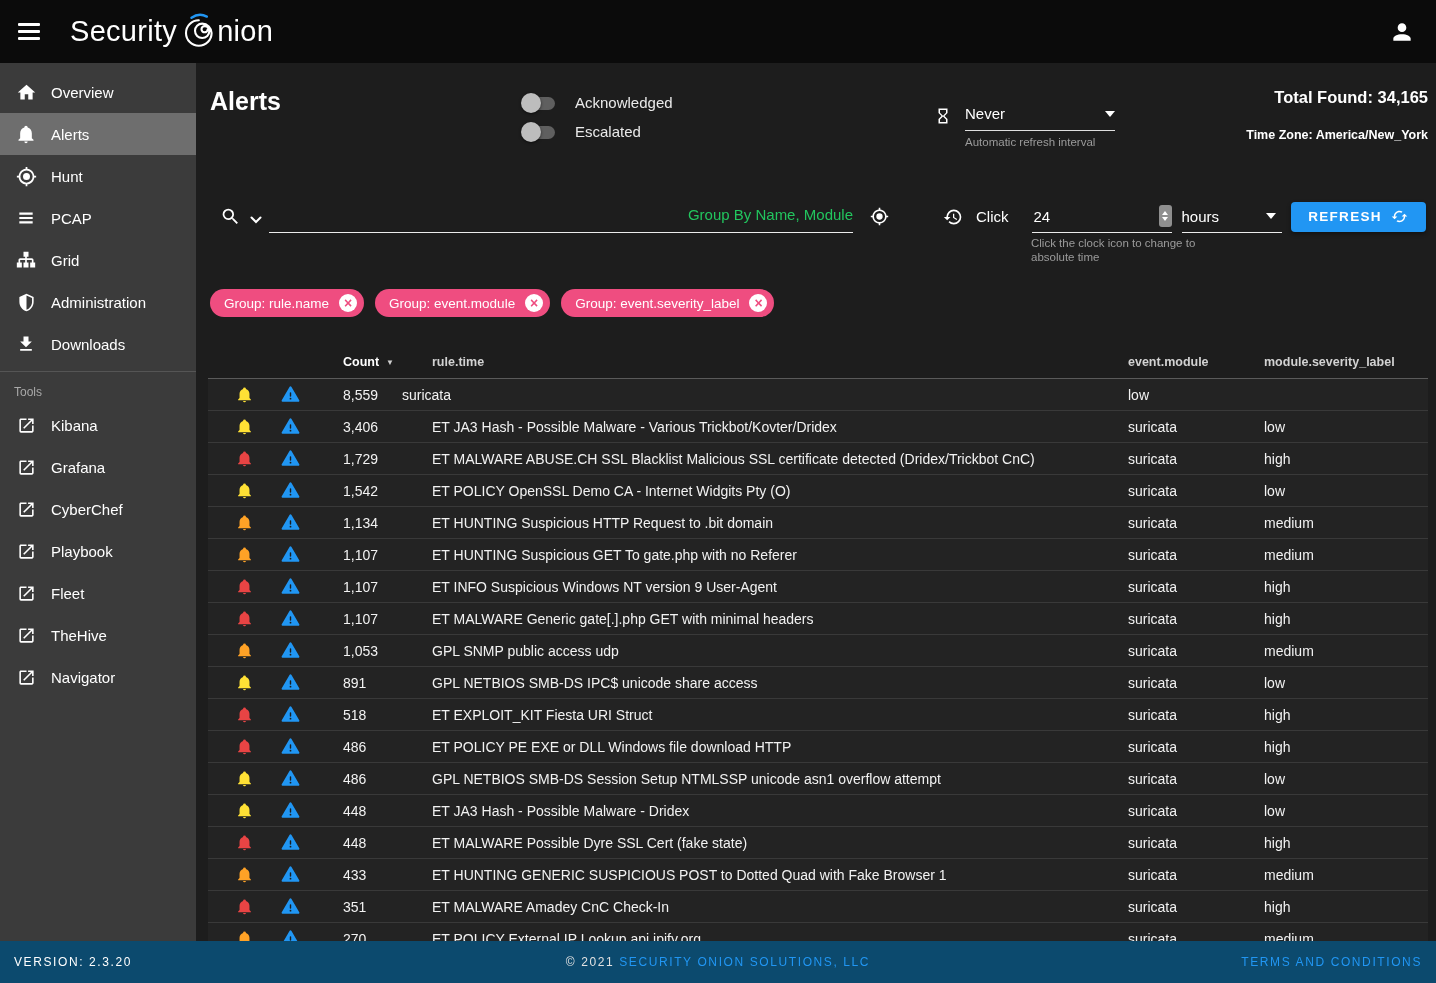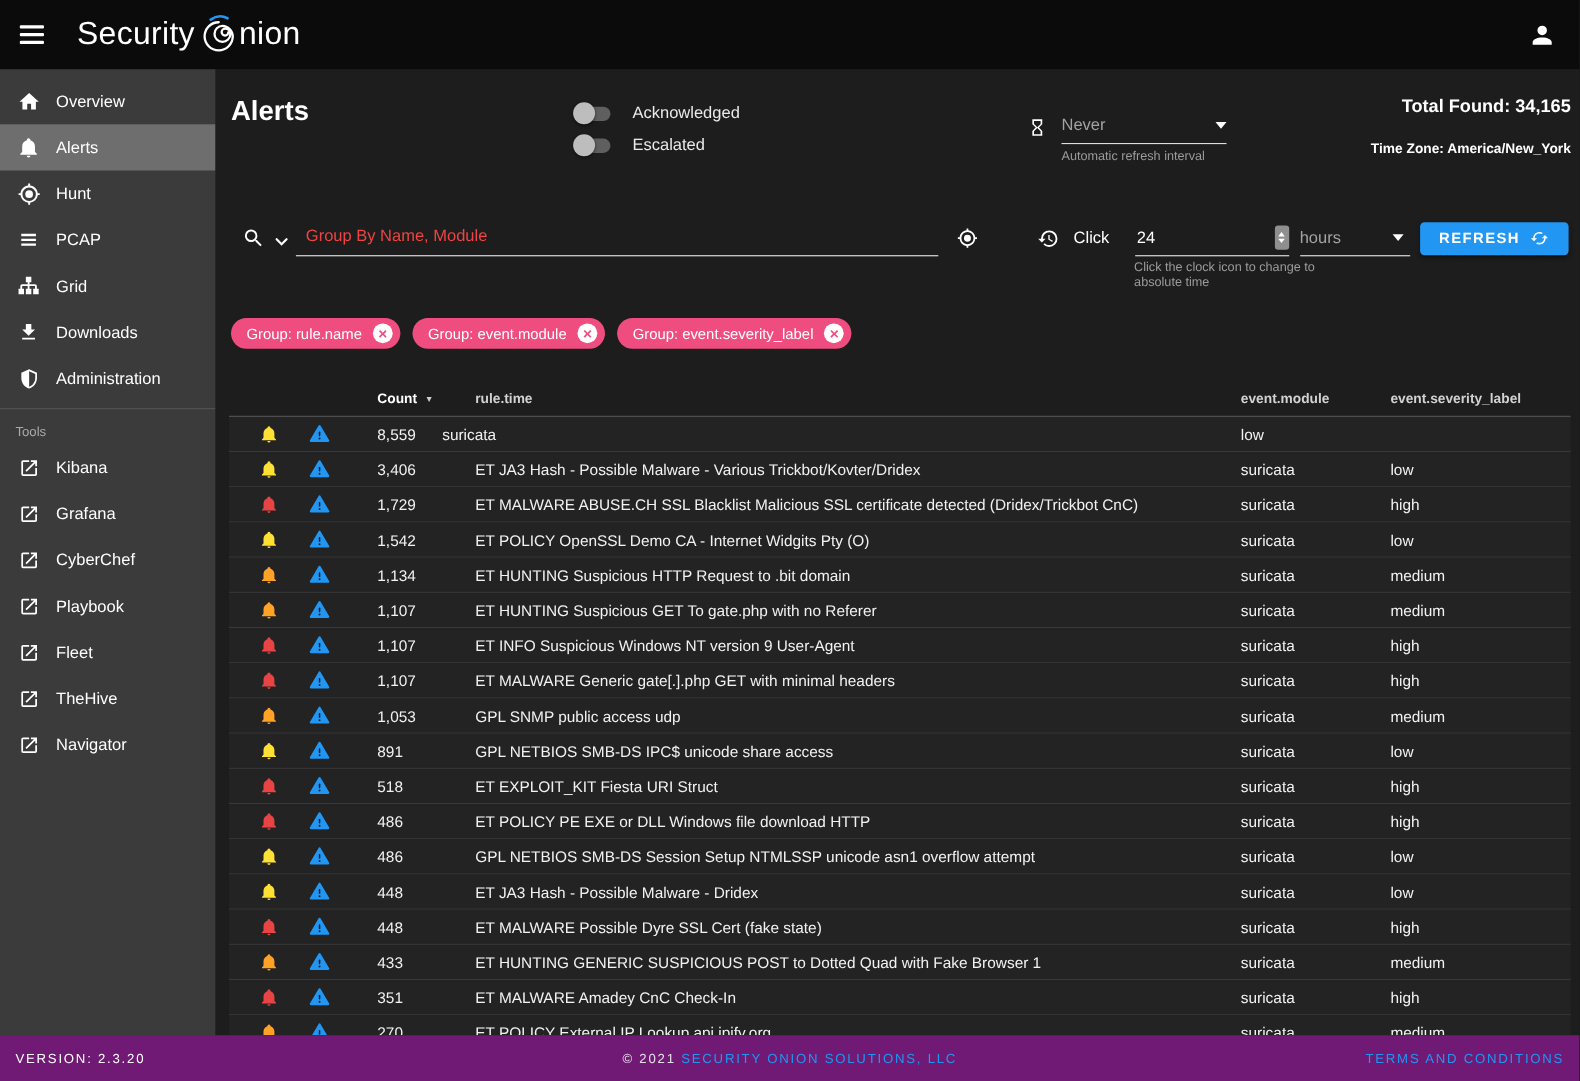--- a/index.html
+++ b/index.html
@@ -34,32 +34,32 @@
   .toggle-row { height:29px; display:flex; align-items:center; gap:16px; cursor:pointer; }
   .switch { position:relative; width:38px; height:20px; }
   .switch .track { position:absolute; left:2px; top:4px; width:32px; height:13px; border-radius:7px; background:#5f5f5f; }
   .switch .knob  { position:absolute; left:0; top:0; width:20px; height:20px; border-radius:50%; background:#bdbdbd; box-shadow:0 1px 3px rgba(0,0,0,.6); }
   .toggle-label { font-size:15px; color:#eaeaea; }
 
   .interval { position:absolute; left:738px; top:42px; display:flex; gap:13px; }
   .interval .hourglass { margin-top:2px; }
   .interval .sel { width:150px; }
   .sel-row { display:flex; align-items:center; justify-content:space-between; padding-bottom:8px; border-bottom:1px solid #dedede; cursor:pointer; }
-  .sel-value { font-size:15px; color:#a3a3a3;text-align:center; }
+  .sel-value { font-size:15px; color:#ffffff;text-align:center; }
   .caret { width:0; height:0; border-left:5px solid transparent; border-right:5px solid transparent; border-top:6px solid #fff; }
   .hint { font-size:11.5px; color:#9b9b9b; margin-top:5px; }
 
   .totals   { position:absolute; right:8px; top:25px; font-size:16.5px; font-weight:700; text-align:right; }
   .timezone { position:absolute; right:8px; top:65px; font-size:12.5px; font-weight:700; text-align:right; }
 
   
   .search-row { position:absolute; left:24px; top:137px; height:33px; display:flex; align-items:center; }
   .chev-sm { margin:6px 7px 0 9px; }
   .search-wrap { width:584px; height:33px; border-bottom:1px solid #ececec; display:flex; align-items:center; }
-  .search-wrap input { flex:1; background:transparent; border:0; outline:0; color:#ef4444; font-size:15px; padding:0 0 4px 9px; font-family:inherit; }
+  .search-wrap input { flex:1; background:transparent; border:0; outline:0; color:#22c55e; font-size:15px; padding:0 0 4px 9px; font-family:inherit;text-align:right; }
   .target-btn { margin-left:17px; cursor:pointer; display:flex; }
 
   .time-row { position:absolute; left:747px; top:137px; height:33px; display:flex; align-items:center; }
   .time-label { margin-left:13px; font-size:15px; }
   .num-field { margin-left:23px; width:140px; height:33px; border-bottom:1px solid #ececec; display:flex; align-items:center; justify-content:space-between; }
   .num-field input { width:90px; background:transparent; border:0; outline:0; color:#fff; font-size:15px; padding-left:2px; font-family:inherit; }
   .stepper { width:13px; height:22px; background:#8f8f8f; border-radius:3px; display:flex; flex-direction:column; align-items:center; justify-content:center; gap:2px; cursor:pointer; }
   .stepper i { width:0; height:0; border-left:3.5px solid transparent; border-right:3.5px solid transparent; }
   .stepper .up { border-bottom:4.5px solid #fff; }
   .stepper .dn { border-top:4.5px solid #fff; }
@@ -89,21 +89,21 @@
   .cell-bell { justify-self:center; margin-left:10px; display:flex; }
   .cell-tri  { justify-self:center; display:flex; }
   .cell-count { padding-left:33px; }
   .cell-rule  { padding-left:30px; white-space:nowrap; overflow:hidden; }
   .bell-i { color:#9e9e9e; }
   .trow.low    .bell-i { color:var(--sev-low,#ffe135); }
   .trow.medium .bell-i { color:var(--sev-med,#ffa226); }
   .trow.high   .bell-i { color:var(--sev-high,#e84444); }
 
   
-  .footer { flex:0 0 42px; background:#701a75; display:flex; align-items:center; padding:0 14px; font-size:12px; letter-spacing:1.6px; }
+  .footer { flex:0 0 42px; background:#0c4a6e; display:flex; align-items:center; padding:0 14px; font-size:12px; letter-spacing:1.6px; }
   .f-left { flex:1; color:#fff; }
   .f-center { flex:2; text-align:center; color:#e2e2e2; }
   .f-center .f-link { color:var(--accent,#2196f3); cursor:pointer; }
   .f-right { flex:1; text-align:right; color:var(--accent,#2196f3); cursor:pointer; }
 </style>
 </head>
 <body>
 
 <div class="app">
 
@@ -166,33 +166,33 @@
       <div class="sb-item normal">
         <span class="sb-icon">
             <svg width="20" height="20" viewBox="0 0 24 24">
               <path d="M9 2v6h2v2H5c-1.11 0-2 .89-2 2v3H1v6h6v-6H5v-3h6v3H9v6h6v-6h-2v-3h6v3h-2v6h6v-6h-2v-3c0-1.11-.89-2-2-2h-6V8h2V2H9Z"></path>
             </svg>
           </span>
         <span>Grid</span>
       </div>
       <div class="sb-item normal">
         <span class="sb-icon">
+            <svg width="19" height="19" viewBox="0 0 24 24">
+              <path d="M21 11c0 5.55-3.84 10.74-9 12-5.16-1.26-9-6.45-9-12V5l9-4 9 4v6m-9 10c3.75-1 7-5.46 7-9.78V6.3l-7-3.12V21Z"></path>
+            </svg>
+          </span>
+        <span>Administration</span>
+      </div>
+      <div class="sb-item normal">
+        <span class="sb-icon">
             <svg width="20" height="20" viewBox="0 0 24 24">
               <path d="M5 20h14v-2H5v2zM19 9h-4V3H9v6H5l7 7 7-7z"></path>
             </svg>
           </span>
         <span>Downloads</span>
-      </div>
-      <div class="sb-item normal">
-        <span class="sb-icon">
-            <svg width="19" height="19" viewBox="0 0 24 24">
-              <path d="M21 11c0 5.55-3.84 10.74-9 12-5.16-1.26-9-6.45-9-12V5l9-4 9 4v6m-9 10c3.75-1 7-5.46 7-9.78V6.3l-7-3.12V21Z"></path>
-            </svg>
-          </span>
-        <span>Administration</span>
       </div>
       <div class="sb-divider"></div>
       <div class="tools-label">Tools</div>
       <div>
 
           <div class="sb-item">
             <span class="sb-icon">
               <svg width="19" height="19" viewBox="0 0 24 24">
                 <path d="M14 3v2h3.59l-9.83 9.83 1.41 1.41L19 6.41V10h2V3m-2 16H5V5h7V3H5c-1.11 0-2 .9-2 2v14a2 2 0 0 0 2 2h14c1.1 0 2-.9 2-2v-7h-2v7Z"></path>
               </svg>
@@ -355,21 +355,21 @@
       <div class="table">
         <div class="thead">
           <div></div>
             <div></div>
           <div class="th th-count">
             <span>Count</span>
             <span class="sort-arrow">▼</span>
           </div>
           <div class="th th-rule">rule.time</div>
           <div class="th">event.module</div>
-          <div class="th">event.severity_label</div>
+          <div class="th">module.severity_label</div>
         </div>
         <div>
 
             <div class="trow low">
               <span class="cell-bell">
                 <svg class="bell-i" width="17" height="17" viewBox="0 0 24 24">
                   <path fill="currentColor" d="M21 19v1H3v-1l2-2v-6c0-3.1 2.03-5.83 5-6.71V4a2 2 0 0 1 2-2 2 2 0 0 1 2 2v.29c2.97.88 5 3.61 5 6.71v6l2 2m-7 2a2 2 0 0 1-2 2 2 2 0 0 1-2-2h4Z"></path>
                 </svg>
               </span>
               <span class="cell-tri">

